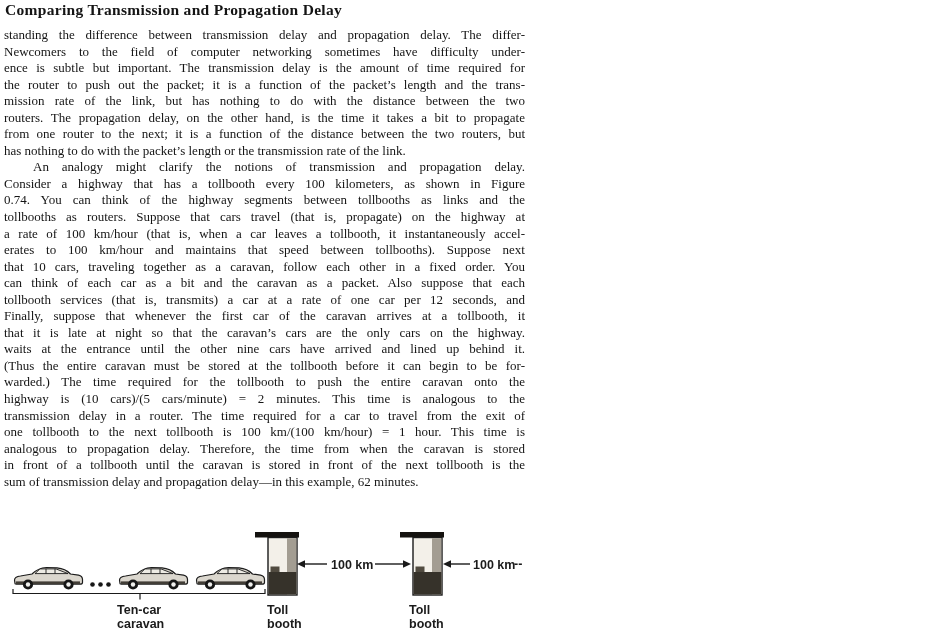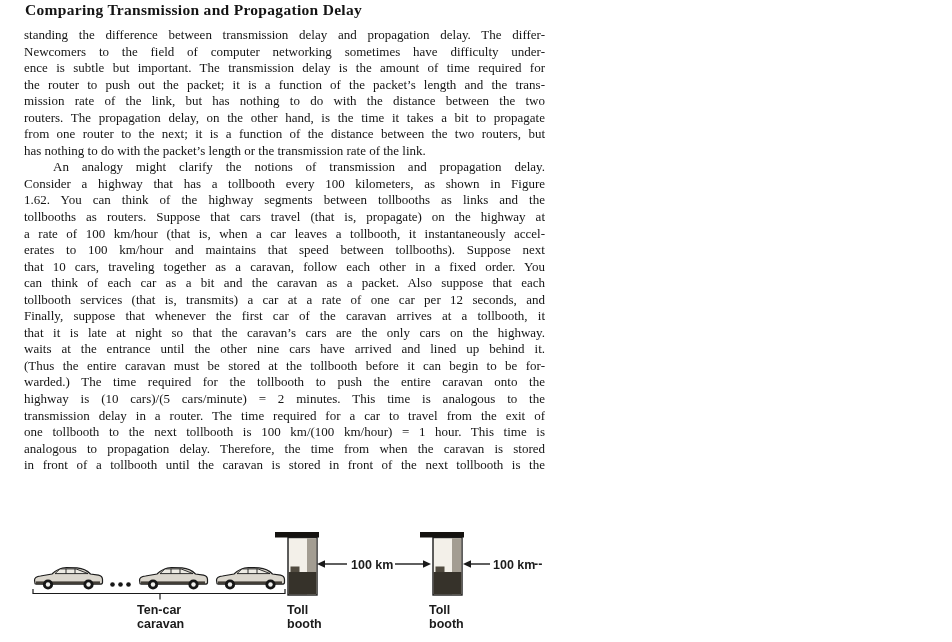--- a/index.html
+++ b/index.html
@@ -8,21 +8,20 @@
     background: #ffffff;
   }
   .page {
     position: relative;
     width: 772px;
     height: 642px;
     background: #ffffff;
     overflow: hidden;
     font-family: "Liberation Serif", serif;
     color: #141414;
-    margin-left: 20px;
   }
   .article-title {
     position: absolute;
     left: 5px;
     top: 1px;
     font-size: 15.5px;
     font-weight: 700;
     letter-spacing: 0.3px;
     white-space: nowrap;
   }
@@ -75,37 +74,38 @@
     <div class="pline">Newcomers to the field of computer networking sometimes have difficulty under-</div>
     <div class="pline">ence is subtle but important. The transmission delay is the amount of time required for</div>
     <div class="pline">the router to push out the packet; it is a function of the packet’s length and the trans-</div>
     <div class="pline">mission rate of the link, but has nothing to do with the distance between the two</div>
     <div class="pline">routers. The propagation delay, on the other hand, is the time it takes a bit to propagate</div>
     <div class="pline">from one router to the next; it is a function of the distance between the two routers, but</div>
     <div class="pline last">has nothing to do with the packet’s length or the transmission rate of the link.</div>
 
     <div class="pline indent">An analogy might clarify the notions of transmission and propagation delay.</div>
     <div class="pline">Consider a highway that has a tollbooth every 100 kilometers, as shown in Figure</div>
-    <div class="pline">1.62. You can think of the highway segments between tollbooths as links and the</div>
+    <div class="pline">0.74. You can think of the highway segments between tollbooths as links and the</div>
     <div class="pline">tollbooths as routers. Suppose that cars travel (that is, propagate) on the highway at</div>
     <div class="pline">a rate of 100 km/hour (that is, when a car leaves a tollbooth, it instantaneously accel-</div>
     <div class="pline">erates to 100 km/hour and maintains that speed between tollbooths). Suppose next</div>
     <div class="pline">that 10 cars, traveling together as a caravan, follow each other in a fixed order. You</div>
     <div class="pline">can think of each car as a bit and the caravan as a packet. Also suppose that each</div>
     <div class="pline">tollbooth services (that is, transmits) a car at a rate of one car per 12 seconds, and</div>
     <div class="pline">Finally, suppose that whenever the first car of the caravan arrives at a tollbooth, it</div>
     <div class="pline">that it is late at night so that the caravan’s cars are the only cars on the highway.</div>
     <div class="pline">waits at the entrance until the other nine cars have arrived and lined up behind it.</div>
     <div class="pline">(Thus the entire caravan must be stored at the tollbooth before it can begin to be for-</div>
     <div class="pline">warded.) The time required for the tollbooth to push the entire caravan onto the</div>
     <div class="pline">highway is (10 cars)/(5 cars/minute) = 2 minutes. This time is analogous to the</div>
     <div class="pline">transmission delay in a router. The time required for a car to travel from the exit of</div>
     <div class="pline">one tollbooth to the next tollbooth is 100 km/(100 km/hour) = 1 hour. This time is</div>
     <div class="pline">analogous to propagation delay. Therefore, the time from when the caravan is stored</div>
     <div class="pline">in front of a tollbooth until the caravan is stored in front of the next tollbooth is the</div>
+    <div class="pline last">sum of transmission delay and propagation delay—in this example, 62 minutes.</div>
   </div>
 
   <svg class="figure-svg" viewBox="0 0 530 112">
     <defs>
       <symbol id="car" viewBox="0 0 72 28">
         <path d="M3,20.5 L2.5,17 Q2.5,13.8 8.5,13 L20,11 Q26,5 34.5,4.5 L45,4.8 Q53.5,5.5 58.5,11 L66.5,12.2 Q70.5,13.2 70.5,16.5 L70.5,19.5 Q70.5,21.2 68,21.2 L5.5,21.2 Q3,21.2 3,20.5 Z" fill="#dbd7ce" stroke="#1c1c1c" stroke-width="1.2"></path>
         <path d="M23,10.6 L28,5.9 L44,5.9 L56,10.6 Z" fill="#edebe4" stroke="#1c1c1c" stroke-width="0.9"></path>
         <line x1="34" y1="5.9" x2="34" y2="10.6" stroke="#1c1c1c" stroke-width="0.9"></line>
         <line x1="43" y1="5.9" x2="43" y2="10.6" stroke="#1c1c1c" stroke-width="0.9"></line>
         <rect x="4" y="18.4" width="64" height="2.6" fill="#413d36"></rect>

